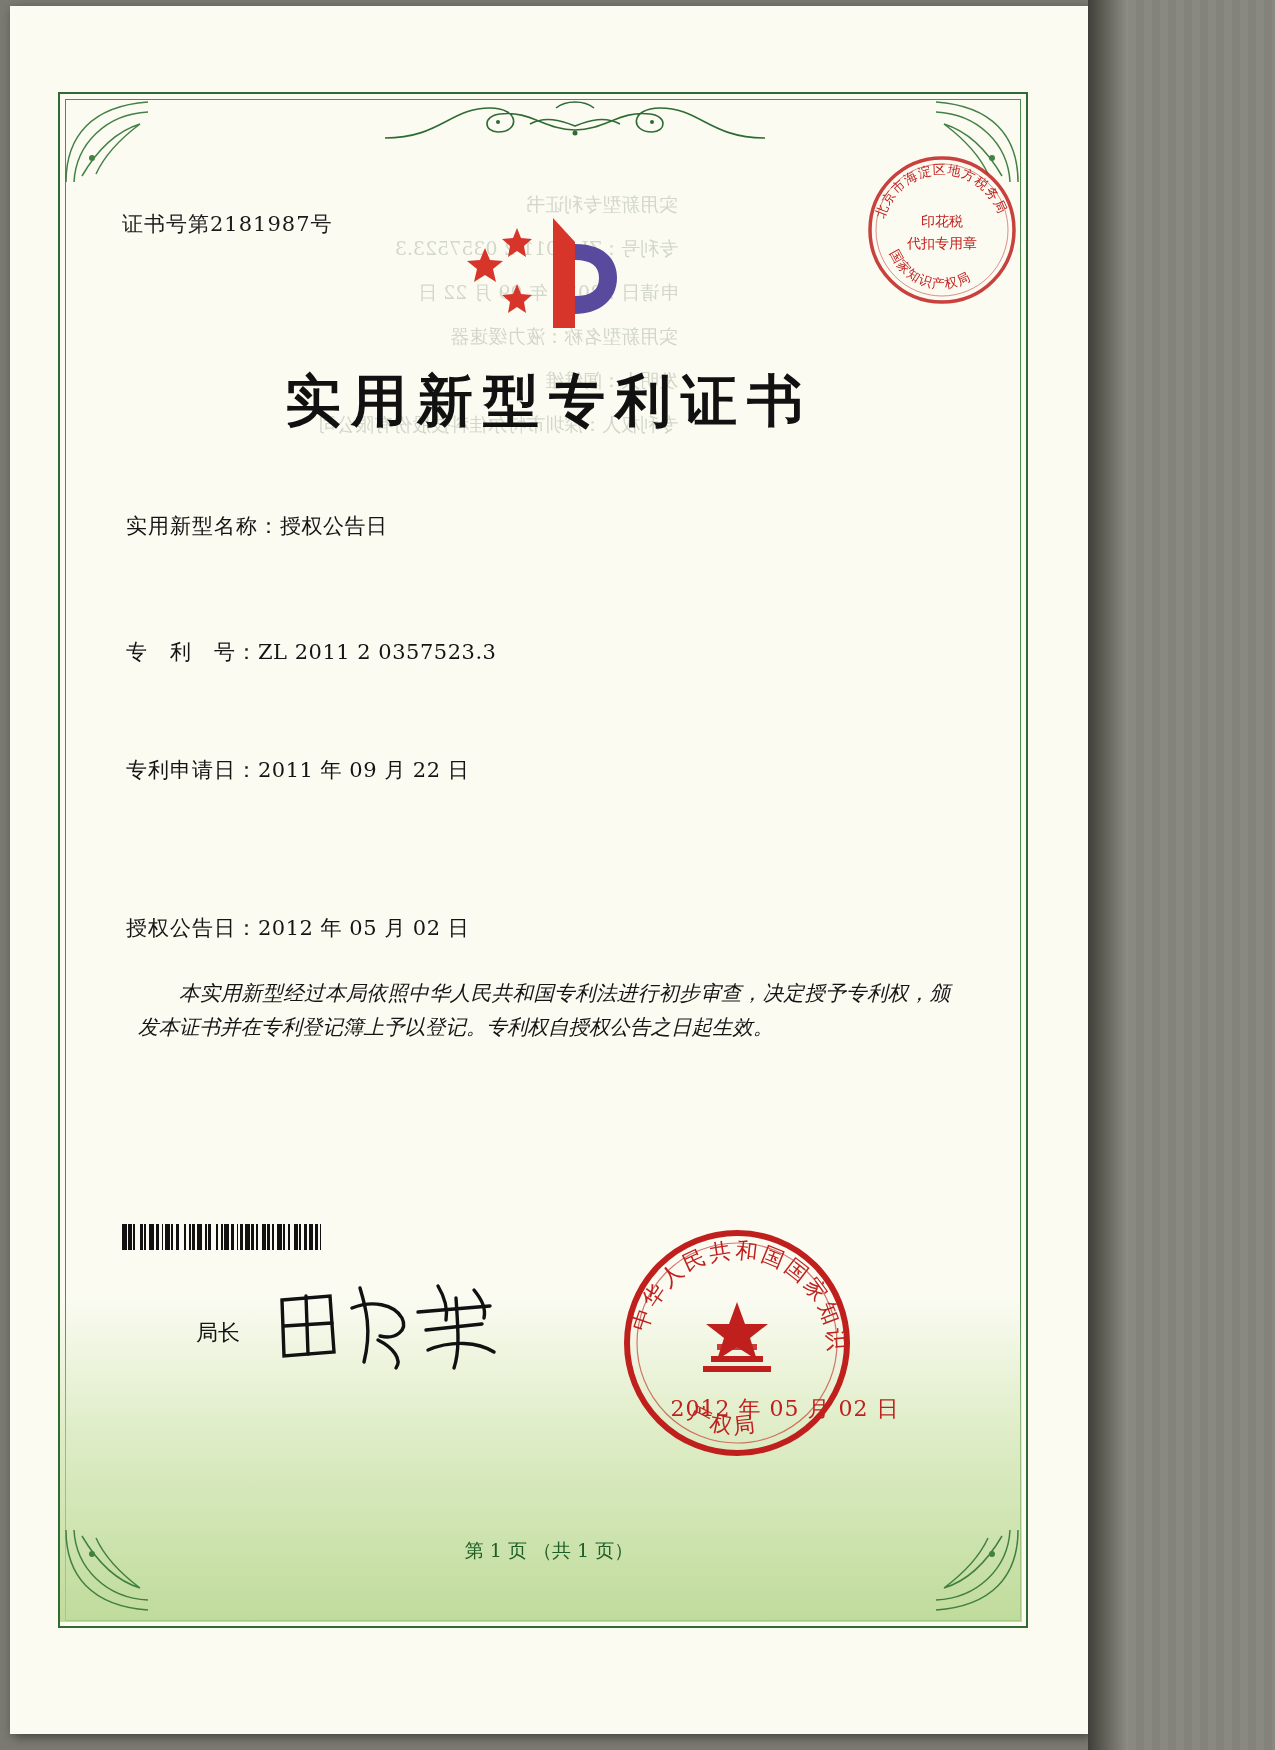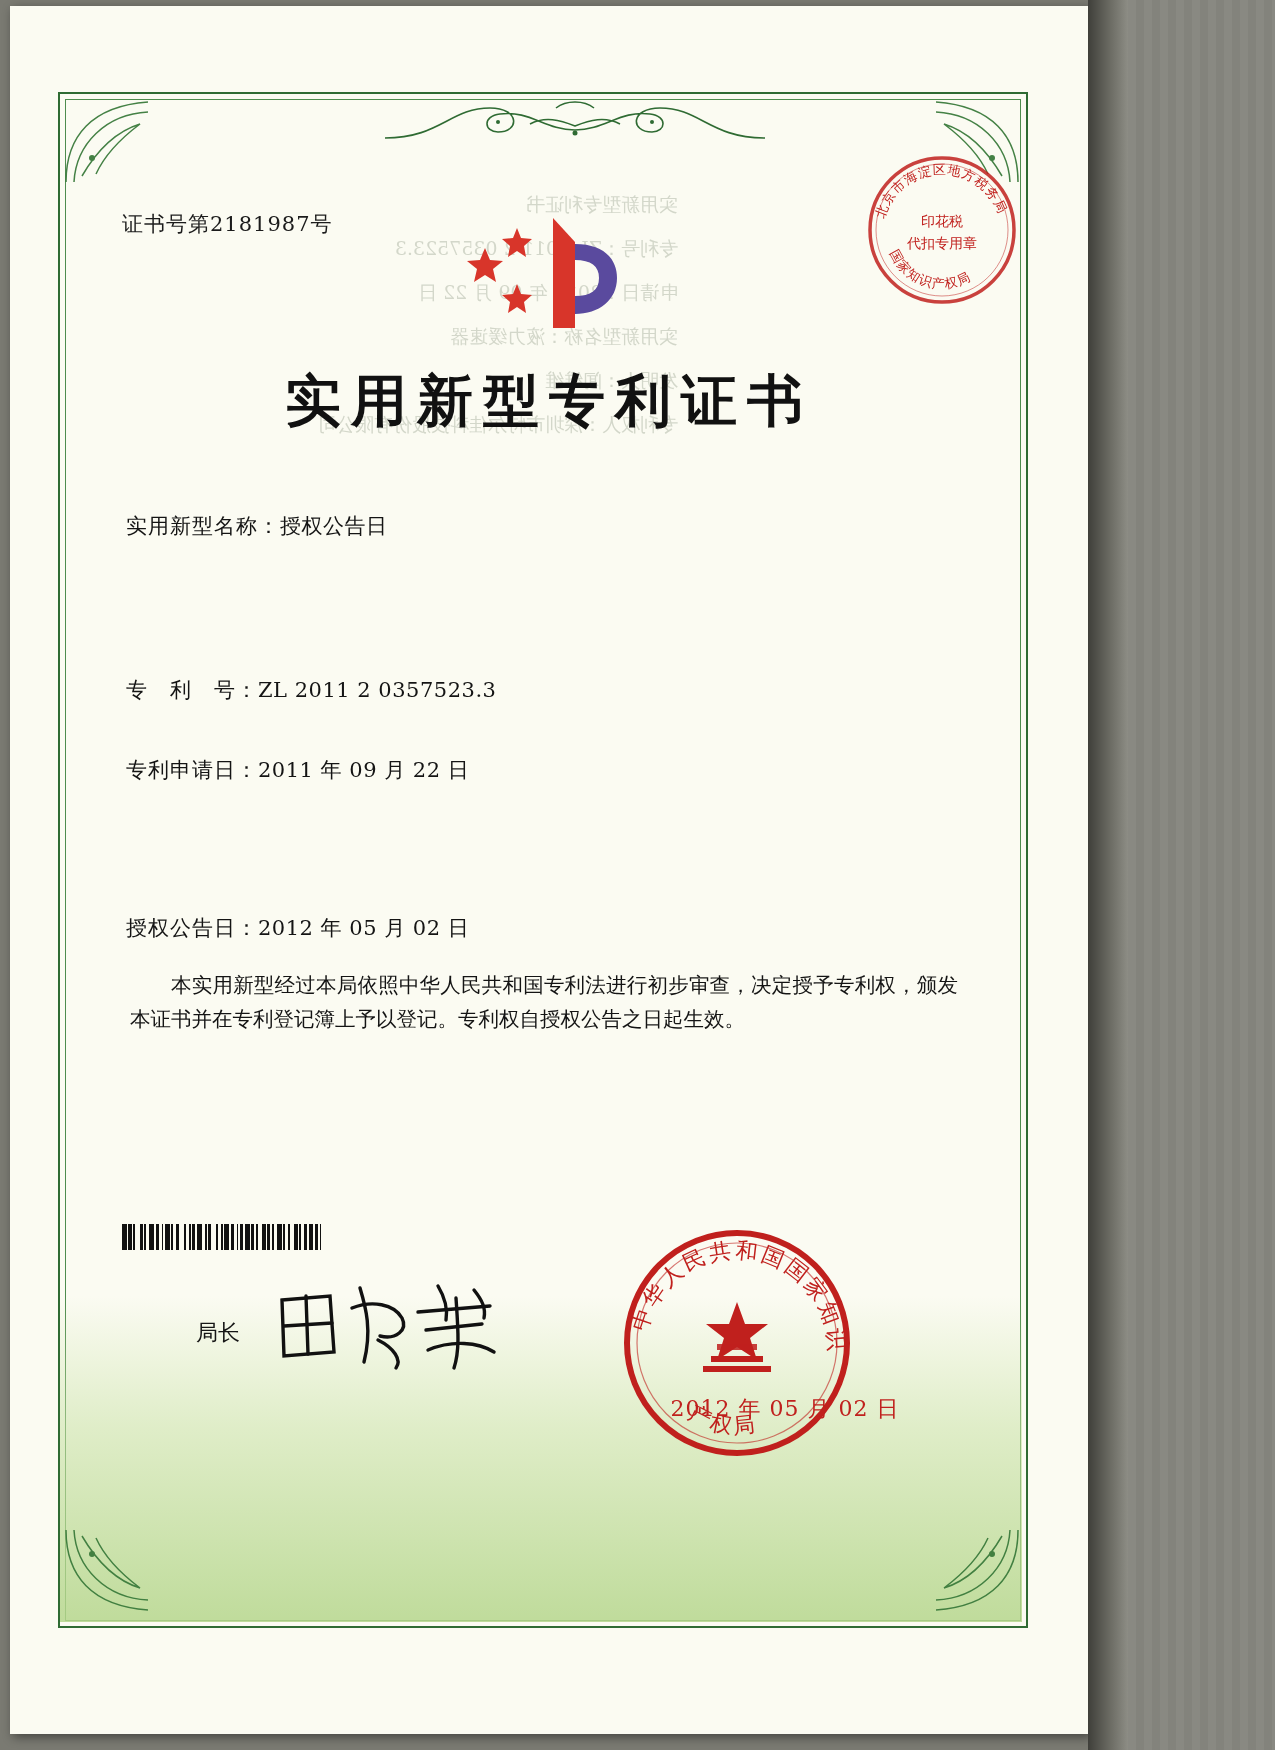--- a/index.html
+++ b/index.html
@@ -124,36 +124,36 @@
     font-size: 21px;
     color: #141414;
     white-space: nowrap;
     font-family: "DejaVu Serif", "Liberation Serif", serif;
   }
   .field .label { letter-spacing: 1px; }
   .field .value { letter-spacing: .5px; }
 
   #f-name   { left: 116px; top: 506px; }
   #f-inv    { left: 116px; top: 588px; }
-  #f-patno  { left: 116px; top: 670px; }
+  #f-patno  { left: 116px; top: 632px; }
   #f-appdate{ left: 116px; top: 750px; }
   #f-owner  { left: 116px; top: 828px; }
   #f-grant  { left: 116px; top: 908px; }
 
   #body-text {
     position: absolute;
     left: 116px; top: 958px;
     width: 836px;
     font-size: 20.5px;
     line-height: 34px;
     color: #141414;
     text-align: justify;
     font-family: "DejaVu Serif", "Liberation Serif", serif;
   }
-  #body-text p { margin: 4px; text-indent: 2em; }
+  #body-text p { margin: 12px; text-indent: 2em; font-style: italic; }
 
   
   #barcode {
     position: absolute;
     left: 112px; top: 1218px;
     width: 330px; height: 26px;
     display: flex;
     align-items: stretch;
   }
   #barcode i { display:block; background:#111; height:100%; }
@@ -452,18 +452,19 @@
         <g fill="#c0201d" transform="translate(115,108)">
           <polygon points="0,-34 8,-12 31,-12 13,2 20,24 0,11 -20,24 -13,2 -31,-12 -8,-12"></polygon>
           <path d="M-34 30 L34 30 L34 36 L-34 36 Z"></path>
           <path d="M-26 20 L26 20 L26 26 L-26 26 Z"></path>
           <path d="M-20 8 L20 8 L20 14 L-20 14 Z" opacity=".85"></path>
         </g>
       </svg>
     </div>
     <div class="seal-date">2012 年 05 月 02 日</div>
 
+    <div id="page-foot">第 1 页 （共 1 页）</div>
 
   </div>
 
   <div id="gutter"></div>
   <div id="outer-dark"></div>
 </div>
 
 </body></html>

